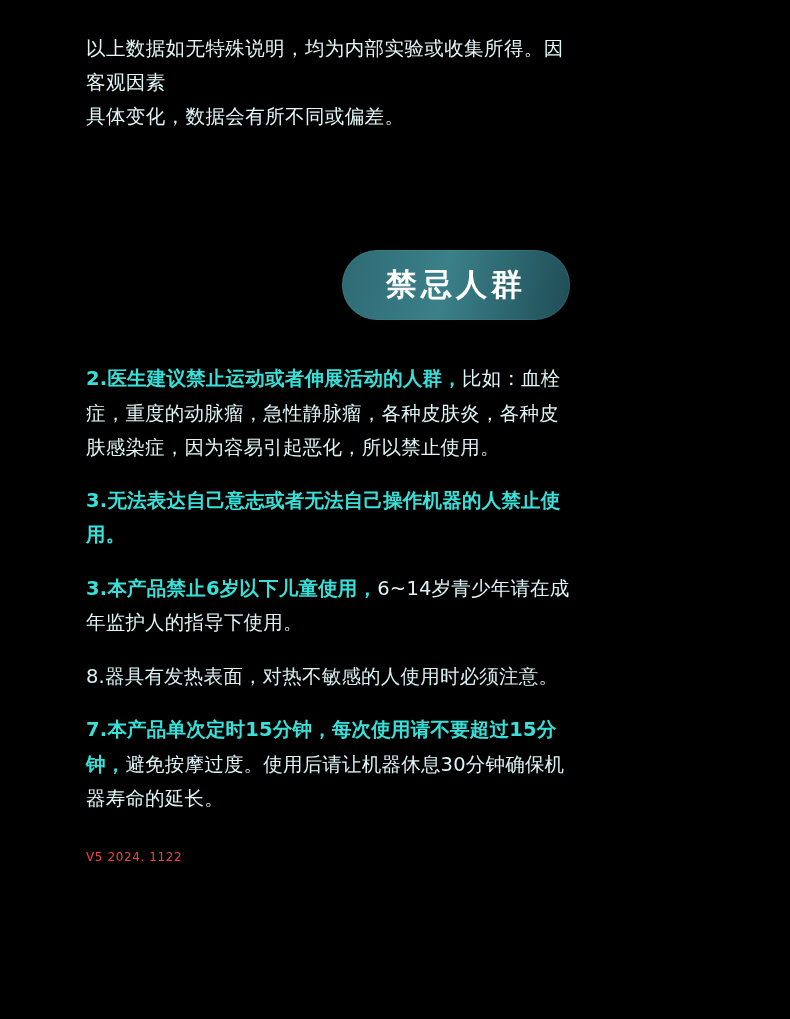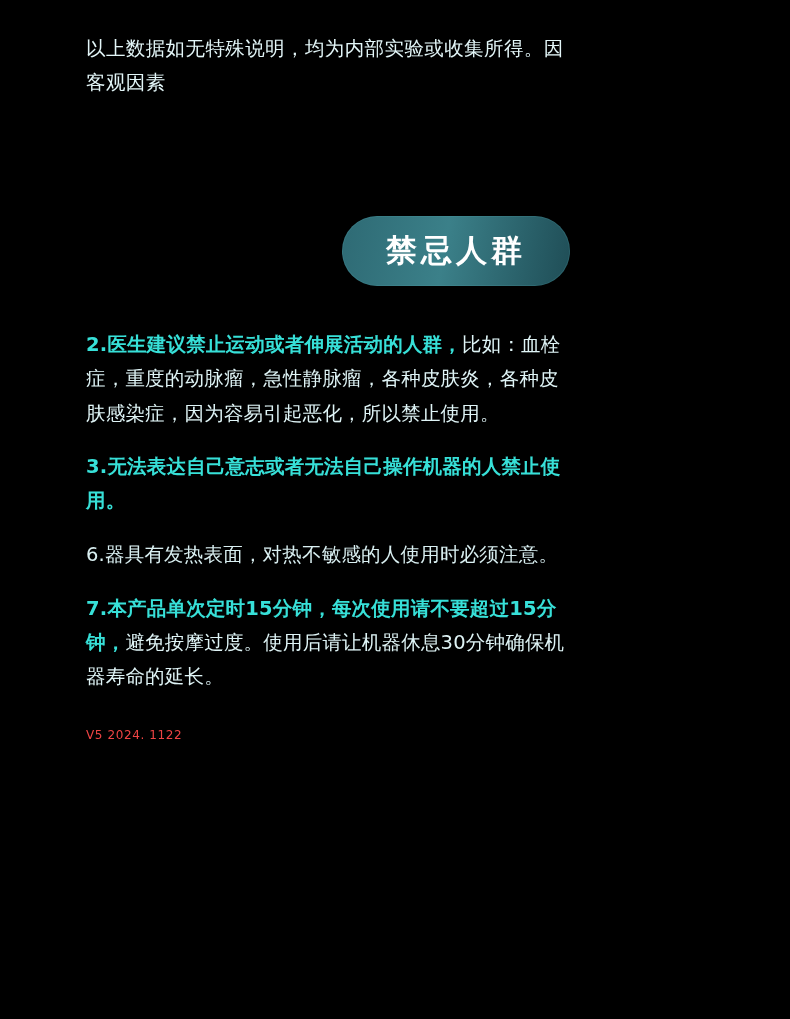--- a/index.html
+++ b/index.html
@@ -75,41 +75,45 @@
     letter-spacing: 0.6px;
   }
 </style>
 </head>
 <body>
 
 <div class="page">
 
   <p class="intro">
     <span class="line">以上数据如无特殊说明，均为内部实验或收集所得。因客观因素</span>
+    <span class="line">具体变化，数据会有所不同或偏差。</span>
   </p>
 
   <div class="section-badge-wrap">
     <div class="section-badge">禁忌人群</div>
   </div>
 
   <div class="rules">
 
     <p class="rule">
       <span class="hl">2.医生建议禁止运动或者伸展活动的人群，</span><span>比如：血栓症，重度的动脉瘤，急性静脉瘤，各种皮肤炎，各种皮肤感染症，因为容易引起恶化，所以禁止使用。</span>
     </p>
 
     <p class="rule">
       <span class="hl">3.无法表达自己意志或者无法自己操作机器的人禁止使用。</span><span></span>
     </p>
 
+    <p class="rule">
+      <span class="hl">3.本产品禁止6岁以下儿童使用，</span><span>6~14岁青少年请在成年监护人的指导下使用。</span>
+    </p>
 
 
 
     <p class="rule plain">
-      <span>6.器具有发热表面，对热不敏感的人使用时必须注意。</span>
+      <span>8.器具有发热表面，对热不敏感的人使用时必须注意。</span>
     </p>
 
     <p class="rule">
       <span class="hl">7.本产品单次定时15分钟，每次使用请不要超过15分钟，</span><span>避免按摩过度。使用后请让机器休息30分钟确保机器寿命的延长。</span>
     </p>
 
   </div>
 
   <div class="version">V5 2024. 1122</div>
 

